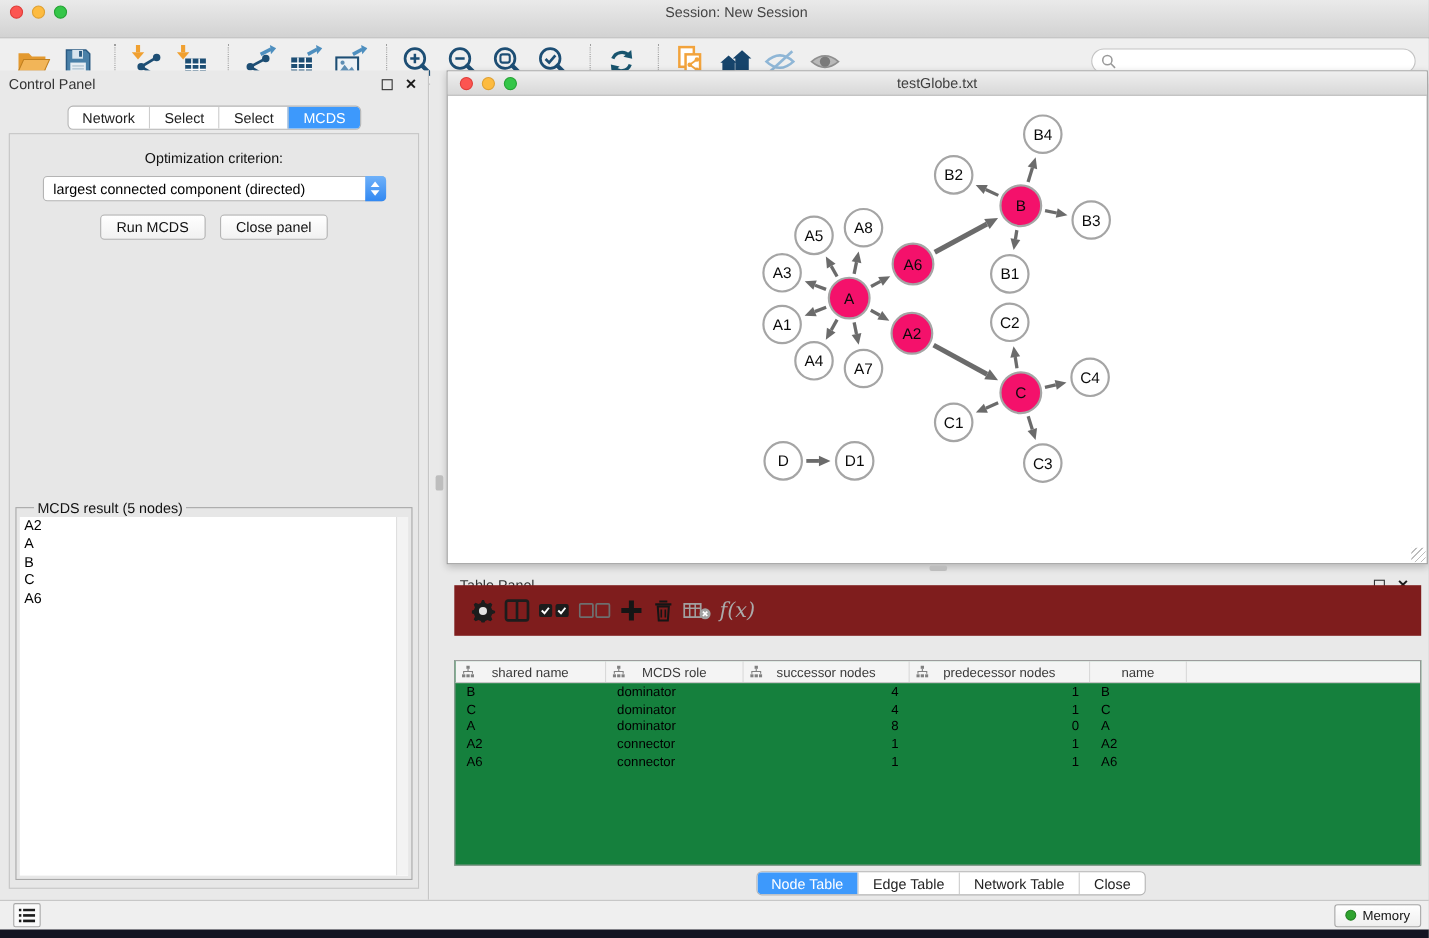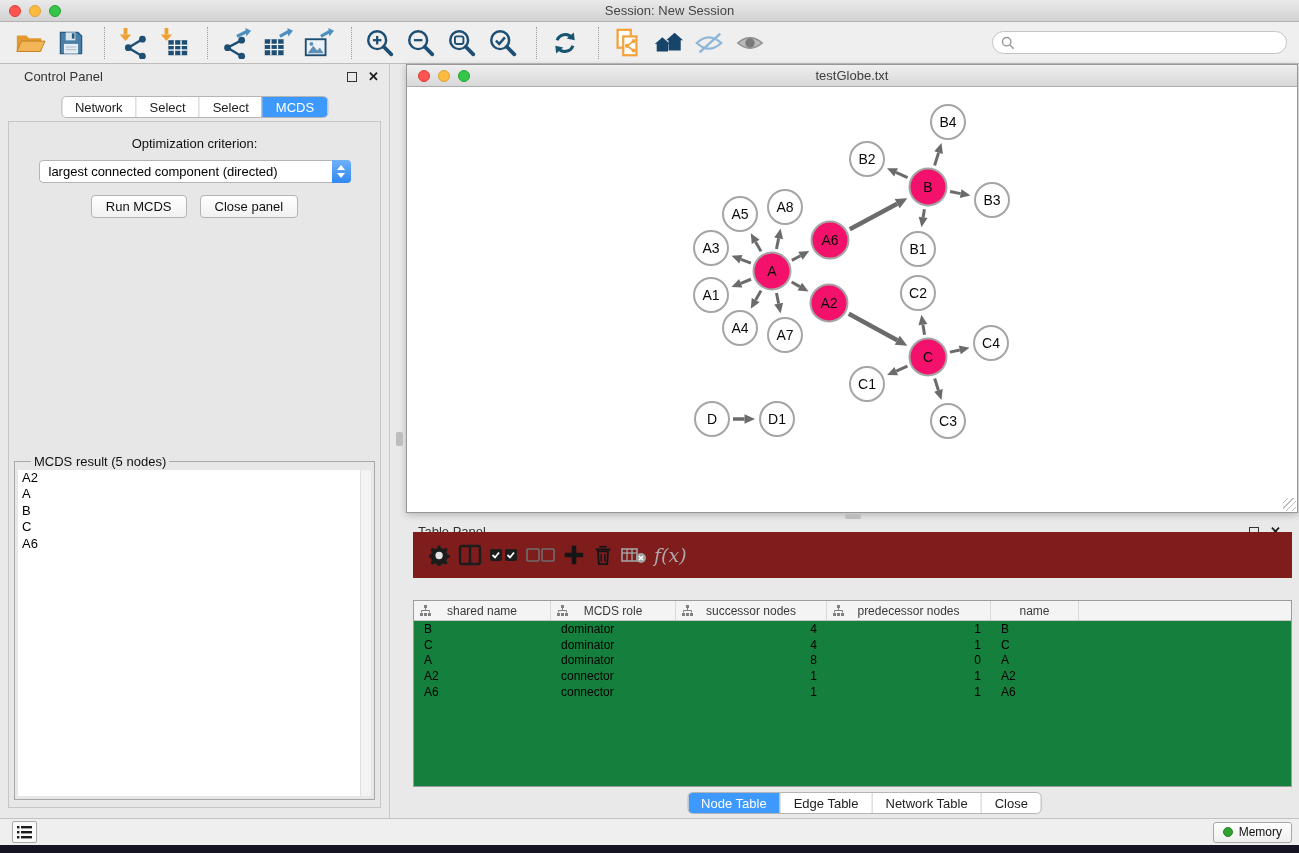--- a/index.html
+++ b/index.html
@@ -1,38 +1,38 @@
 <!DOCTYPE html>
 <html><head>
 <meta charset="utf-8">
 <style>
   * { margin:0; padding:0; box-sizing:border-box; }
   body { font-family:"Liberation Sans", sans-serif; background:#222; }
   .app { position:relative; width:1299px; height:853px; background:#ECECEC; overflow:hidden; }
 
   
-  .titlebar { position:relative; height:22px; background:linear-gradient(#EAEAEA,#D2D2D2); border-bottom:1px solid #B3B3B3;padding-left:40px; }
+  .titlebar { position:relative; height:35px; background:linear-gradient(#EAEAEA,#D2D2D2); border-bottom:1px solid #B3B3B3;padding-left:40px; }
   .lights { position:absolute; left:9px; top:5px; display:flex; gap:8px; }
   .light { width:12px; height:12px; border-radius:50%; }
   .light.red { background:#FC5551; border:1px solid #DF3E3A; }
   .light.yellow { background:#FDBB40; border:1px solid #DFA133; }
   .light.green { background:#35C649; border:1px solid #26A335; }
   .titlebar .title { text-align:center; line-height:21px; font-size:13px; color:#454545; }
 
   
   .toolbar { position:relative; height:42px; background:#EFEFEF; border-bottom:1px solid #BDBDBD; display:flex; align-items:center; padding-left:12px; }
   .tb-btn { width:36px; height:36px; display:flex; align-items:center; justify-content:center; margin-right:5px; }
   .tb-sep { height:32px; border-left:1px dotted #9E9E9E; margin:0 10px; }
   .search-wrap { margin-left:auto; margin-right:12px; position:relative; width:295px; height:23px; border:1px solid #C4C4C4; border-radius:12px; background:#fff; display:flex; align-items:center; }
   .search-wrap svg { position:absolute; left:8px; }
   .search-wrap input { border:none; outline:none; background:transparent; width:255px; margin-left:27px; font-size:13px; font-family:inherit; }
 
   
   .control-panel { position:absolute; left:0; top:64px; width:390px; height:754px; background:#E9E9E9; border-right:1px solid #C6C6C6; }
-  .panel-titlebar { position:relative; height:26px; font-size:13px; color:#333; padding-left:24px; line-height:26px; }
+  .panel-titlebar { position:relative; height:26px; font-size:13px; color:#333; padding-left:8px; line-height:26px; }
   .panel-btns { position:absolute; right:10px; top:0; height:26px; display:flex; gap:11px; align-items:center; }
   .float-ic { width:10px; height:10px; border:1.5px solid #333; background:transparent; }
   .close-ic { font-size:13px; font-weight:bold; color:#1A1A1A; line-height:10px; }
   .seg { display:inline-flex; background:#fff; border:1px solid #B5B5B5; border-radius:5px; overflow:hidden; height:22px; }
   .seg-item { padding:0 13px; font-size:13px; color:#222; display:flex; align-items:center; border-left:1px solid #CDCDCD; cursor:default; }
   .seg-item:first-child { border-left:none; }
   .seg-item.selected { background:#3D99FC; color:#fff; }
   .cp-tabs { position:absolute; top:32px; left:50%; transform:translateX(-50%); }
   .cp-content { position:absolute; left:8px; right:8px; top:57px; bottom:10px; border:1px solid #C6C6C6; background:#E7E7E7; }
   .opt-label { margin-top:14px; text-align:center; font-size:13px; color:#111; }

